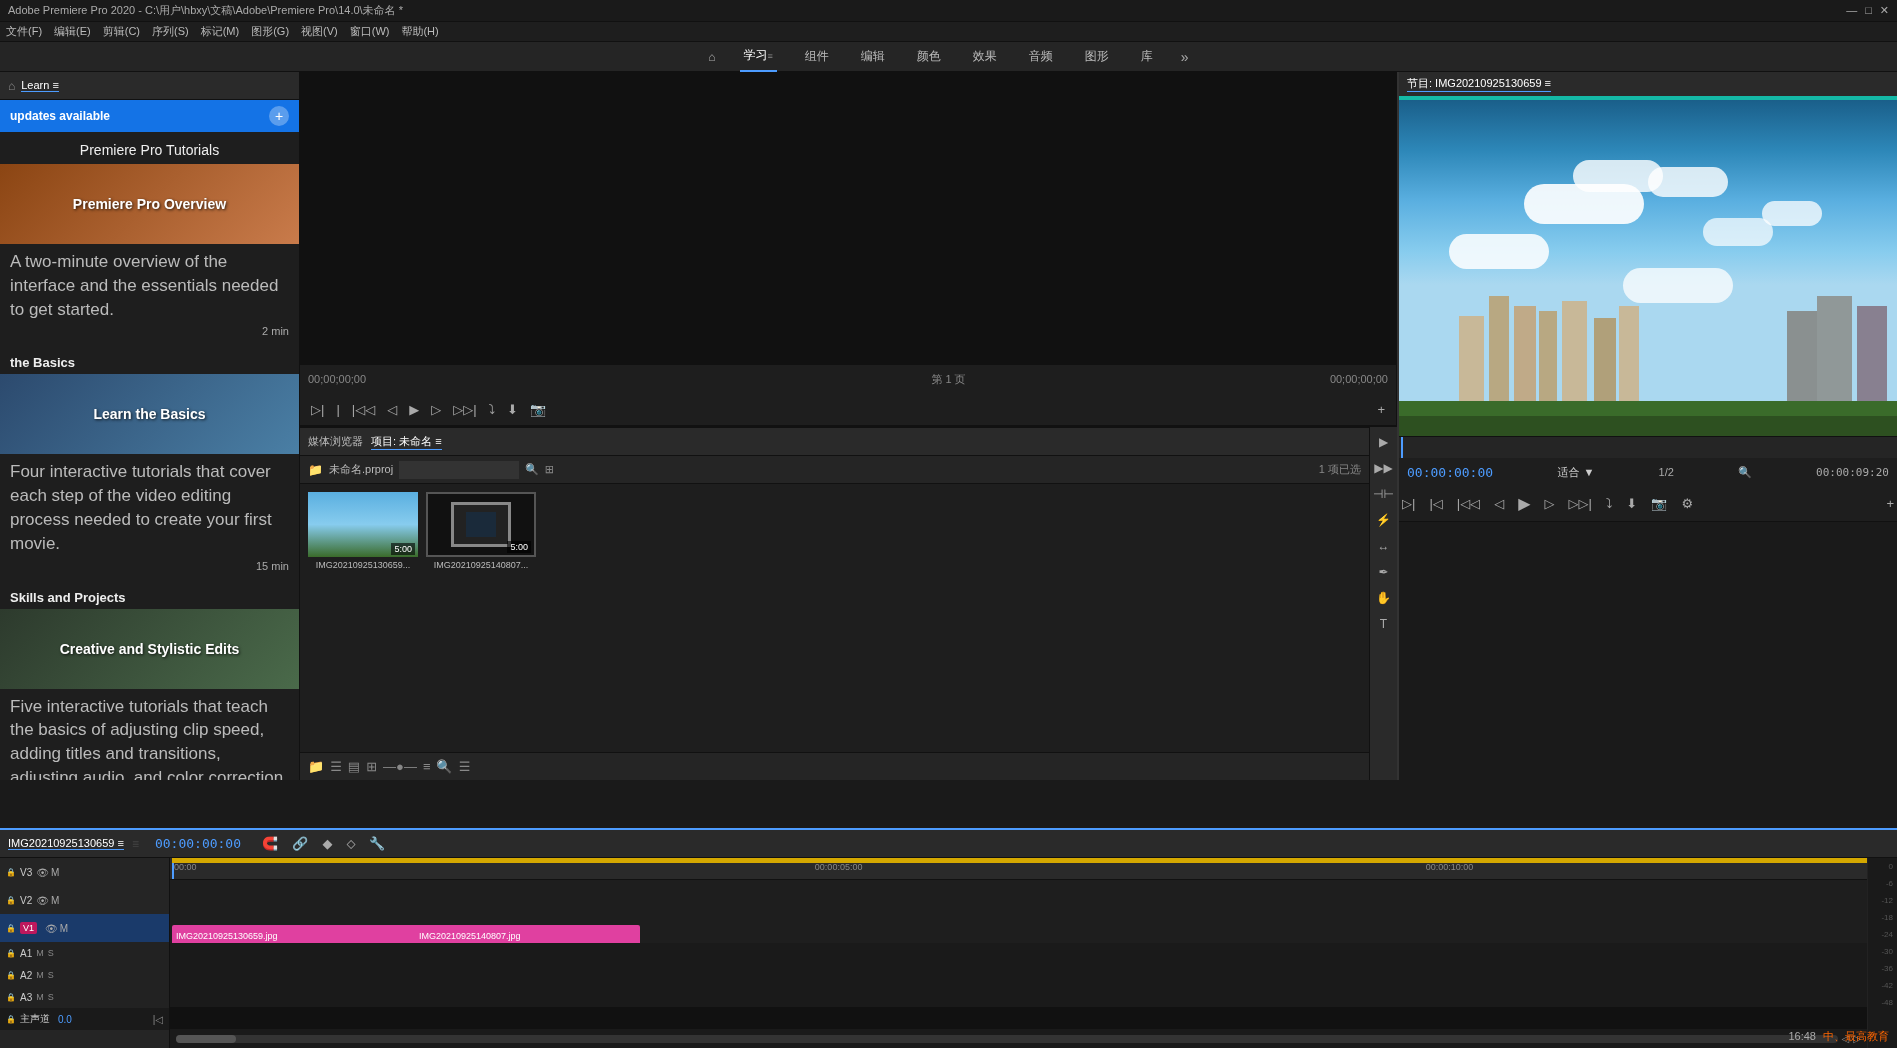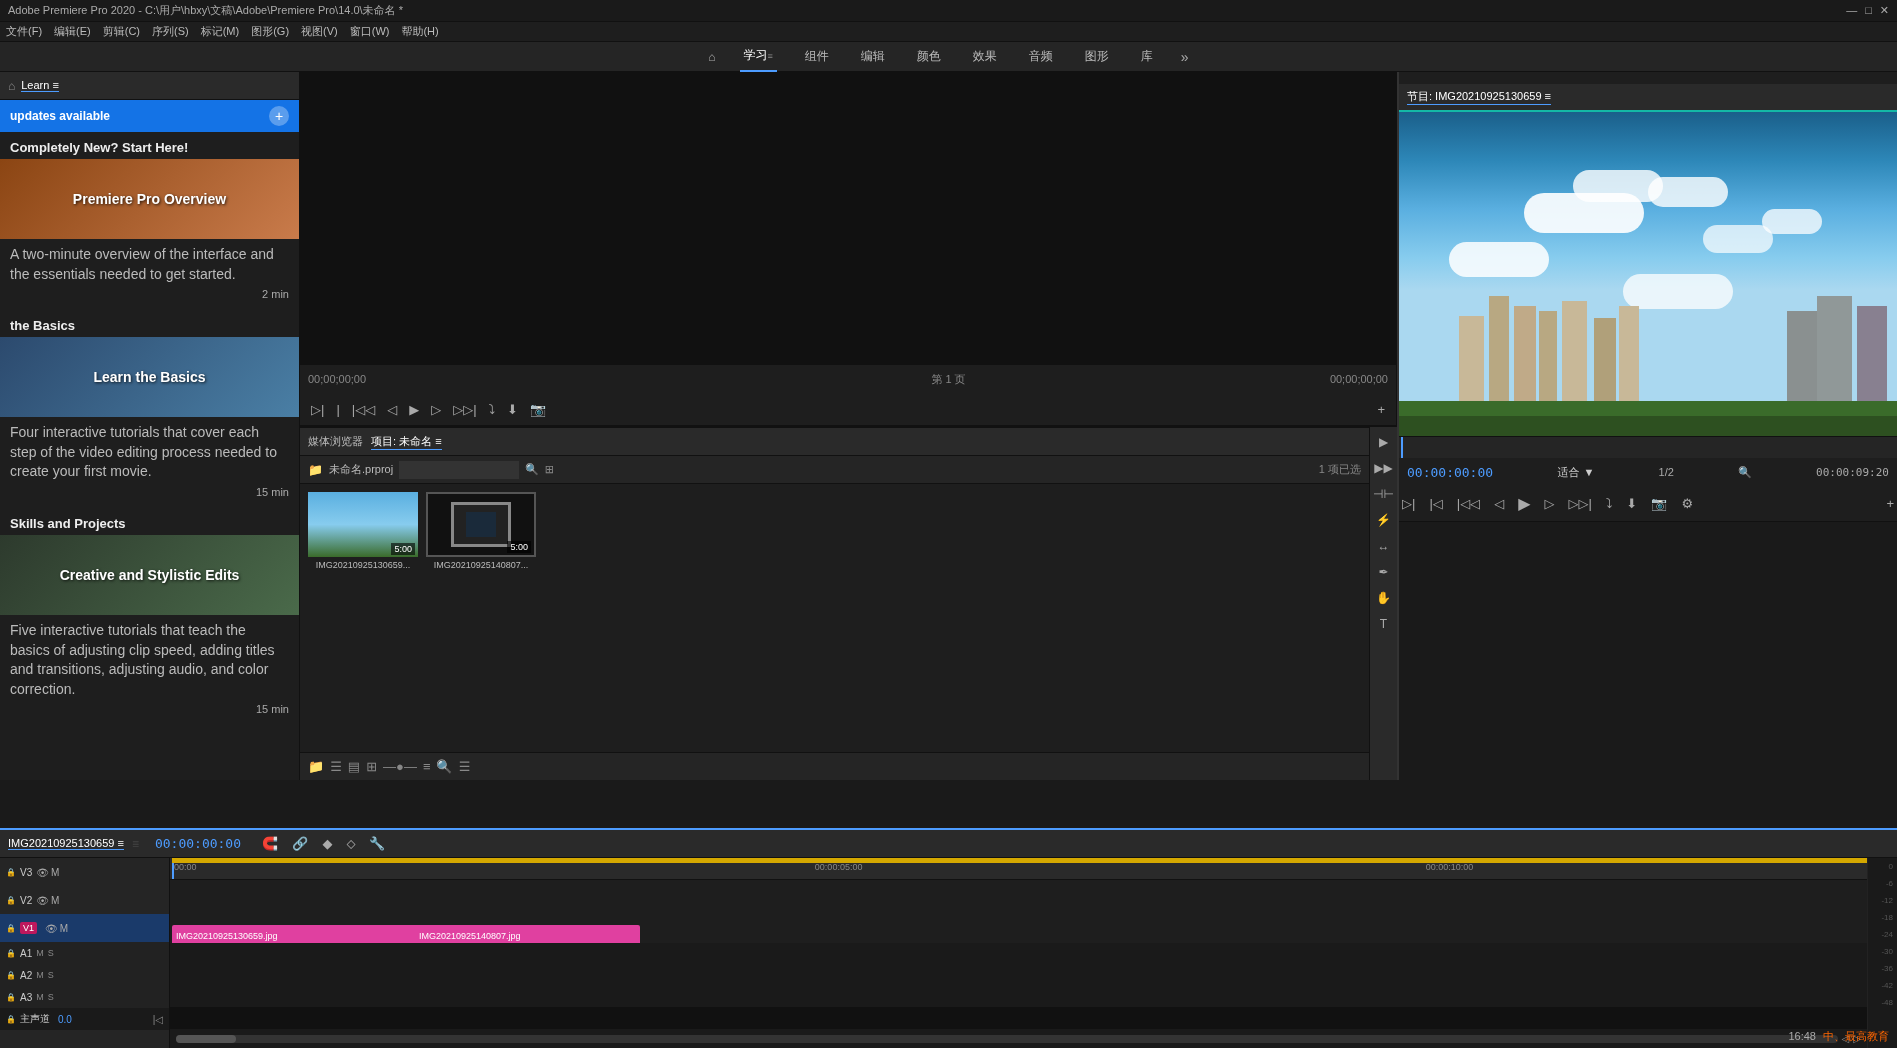--- a/index.html
+++ b/index.html
@@ -138,21 +138,21 @@
       font-size: 14px;
       font-weight: bold;
       color: #fff;
       text-shadow: 1px 1px 3px rgba(0,0,0,0.8);
     }
     .card-overview { background: linear-gradient(135deg, #8B4513, #c97b4b); }
     .card-basics { background: linear-gradient(135deg, #2c4a6e, #4a7fa5); }
     .card-creative { background: linear-gradient(135deg, #2d3a2d, #4a6a4a); }
     .tutorial-card .card-desc {
       padding: 6px 10px 2px;
-      font-size: 14px;
+      font-size: 17px;
       color: #bbb;
       line-height: 1.4;
     }
     .tutorial-card .card-time {
       text-align: right;
       padding: 2px 10px 6px;
       font-size: 11px;
       color: #aaa;
     }
     .section-label {
@@ -329,22 +329,21 @@
       display: flex;
       flex-direction: column;
     }
     #program-monitor-header {
       height: 28px;
       background: #2a2a2a;
       display: flex;
       align-items: center;
       padding: 0 8px;
       gap: 6px;
-      border-bottom: 2px solid #14b8a6;
-      margin-top: 12px;
+      border-bottom: 4px solid #14b8a6;
     }
     #program-video {
       flex: 1;
       background: #000;
       position: relative;
       overflow: hidden;
     }
     .program-timebar {
       height: 22px;
       background: #252525;
@@ -631,22 +630,22 @@
         <span style="color:#888;">⌂</span>
         <span class="panel-tab active">Learn ≡</span>
       </div>
       <div id="left-scroll">
 
         <div id="learn-updates-bar">
           <span style="color:#fff;font-size:12px;font-weight:bold;">updates available</span>
           <div class="plus-circle">+</div>
         </div>
 
-
-        <div class="section-label">Completely New? Start Here!</div>
+        <div id="tutorials-title">Premiere Pro Tutorials</div>
+
 
         <div class="tutorial-card">
           <div class="card-img card-overview">
             <span>Premiere Pro Overview</span>
           </div>
           <div class="card-desc">A two-minute overview of the interface and the essentials needed to get started.</div>
           <div class="card-time">2 min</div>
         </div>
 
         <div class="section-label">the Basics</div>

